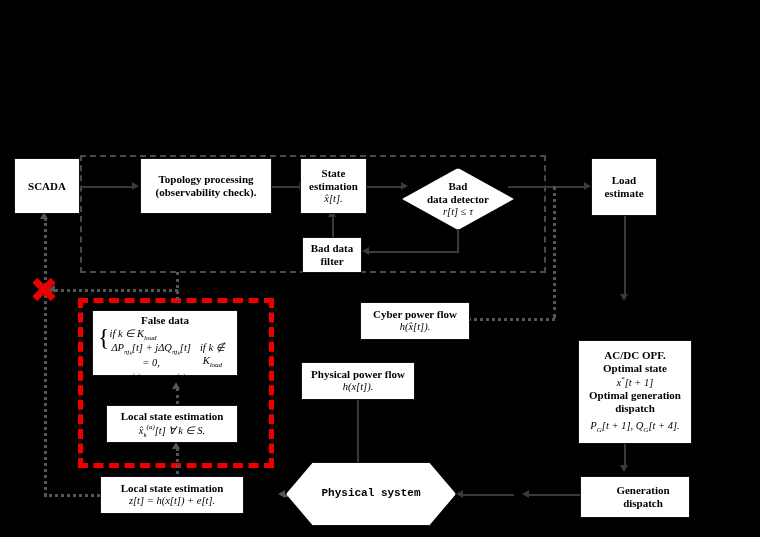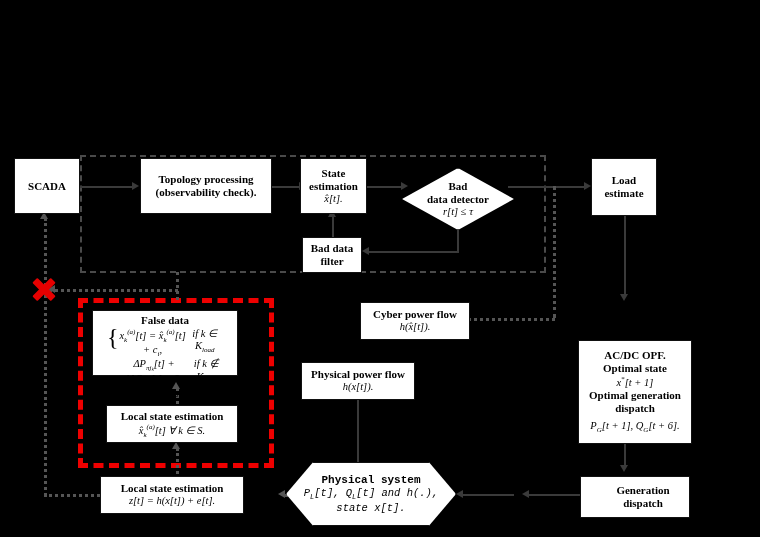--- a/index.html
+++ b/index.html
@@ -145,27 +145,26 @@
   <div class="box" style="left:591px;top:158px;width:66px;height:58px;">
     <div class="ttl">Load</div>
     <div class="ttl">estimate</div>
   </div>
 
   <div class="box" style="left:302px;top:237px;width:60px;height:36px;">
     <div class="ttl">Bad data</div>
     <div class="ttl">filter</div>
   </div>
 
-  <div class="box" style="left:92px;top:310px;width:146px;height:66px;align-items:stretch;justify-content:flex-start;padding:3px 14px;">
+  <div class="box" style="left:92px;top:310px;width:146px;height:66px;align-items:stretch;justify-content:flex-start;padding:3px 5px;">
     <div class="ttl" style="text-align:center;">False data</div>
     <div style="display:flex;align-items:stretch;margin-top:1px;">
       <div style="font-size:24px;line-height:0.78;font-family:'Liberation Serif',serif;">{</div>
       <div style="flex:1;">
         <div style="display:flex;justify-content:space-between;">
-          <span class="eq"><span>x</span><span class="sub">k</span><span class="sup">(a)</span><span>[t] = x̂</span><span class="sub">k</span><span class="sup">(a)</span><span>[t] + c</span><span class="sub">i</span><span>,</span></span>
           <span class="eq"><span>if k ∈ K</span><span class="sub">load</span></span>
         </div>
         <div style="display:flex;justify-content:space-between;">
           <span class="eq"><span>ΔP</span><span class="sub">πjₖ</span><span>[t] + jΔQ</span><span class="sub">πjₖ</span><span>[t] = 0,</span></span>
           <span class="eq"><span>if k ∉ K</span><span class="sub">load</span></span>
         </div>
       </div>
     </div>
     <div class="eq" style="margin-top:3px;"><span>z</span><span class="sup">(a)</span><span>[t] = h(x</span><span class="sup">(a)</span><span>[t]).</span></div>
   </div>
@@ -187,32 +186,31 @@
 
   <div class="box" style="left:360px;top:302px;width:110px;height:38px;">
     <div class="ttl">Cyber power flow</div>
     <div class="eq">h(x̂[t]).</div>
   </div>
 
   <div class="diamond" style="left:286px;top:462px;width:170px;height:64px;font-family:Liberation Mono, monospace;">
     <div class="dshape" style="clip-path:polygon(16% 0,84% 0,100% 50%,84% 100%,16% 100%,0 50%);"></div>
     <div class="dtxt">
       <div class="ttl">Physical system</div>
-      <div class="eq"><span>P</span><span class="sub">L</span><span>[t], Q</span><span class="sub">L</span><span>[t] and h(.),  state x[t].</span></div>
     </div>
   </div>
 
 
   <div class="box" style="left:578px;top:300px;width:114px;height:104px;margin-top:40px;">
     <div class="ttl">AC/DC OPF.</div>
     <div class="ttl">Optimal state</div>
     <div class="eq"><span>x</span><span class="sup up">*</span><span>[t + 1]</span></div>
     <div class="ttl">Optimal generation</div>
     <div class="ttl">dispatch</div>
-    <div class="eq" style="margin-top:5px;"><span>P</span><span class="sub">G</span><span>[t + 1], Q</span><span class="sub">G</span><span>[t + 6].</span></div>
+    <div class="eq" style="margin-top:5px;"><span>P</span><span class="sub">G</span><span>[t + 1], Q</span><span class="sub">G</span><span>[t + 4].</span></div>
   </div>
 
   <div class="box" style="left:580px;top:476px;width:110px;height:42px;padding-left:16px;">
     <div class="ttl">Generation</div>
     <div class="ttl">dispatch</div>
   </div>
 
 </div>
 
 </body></html>

